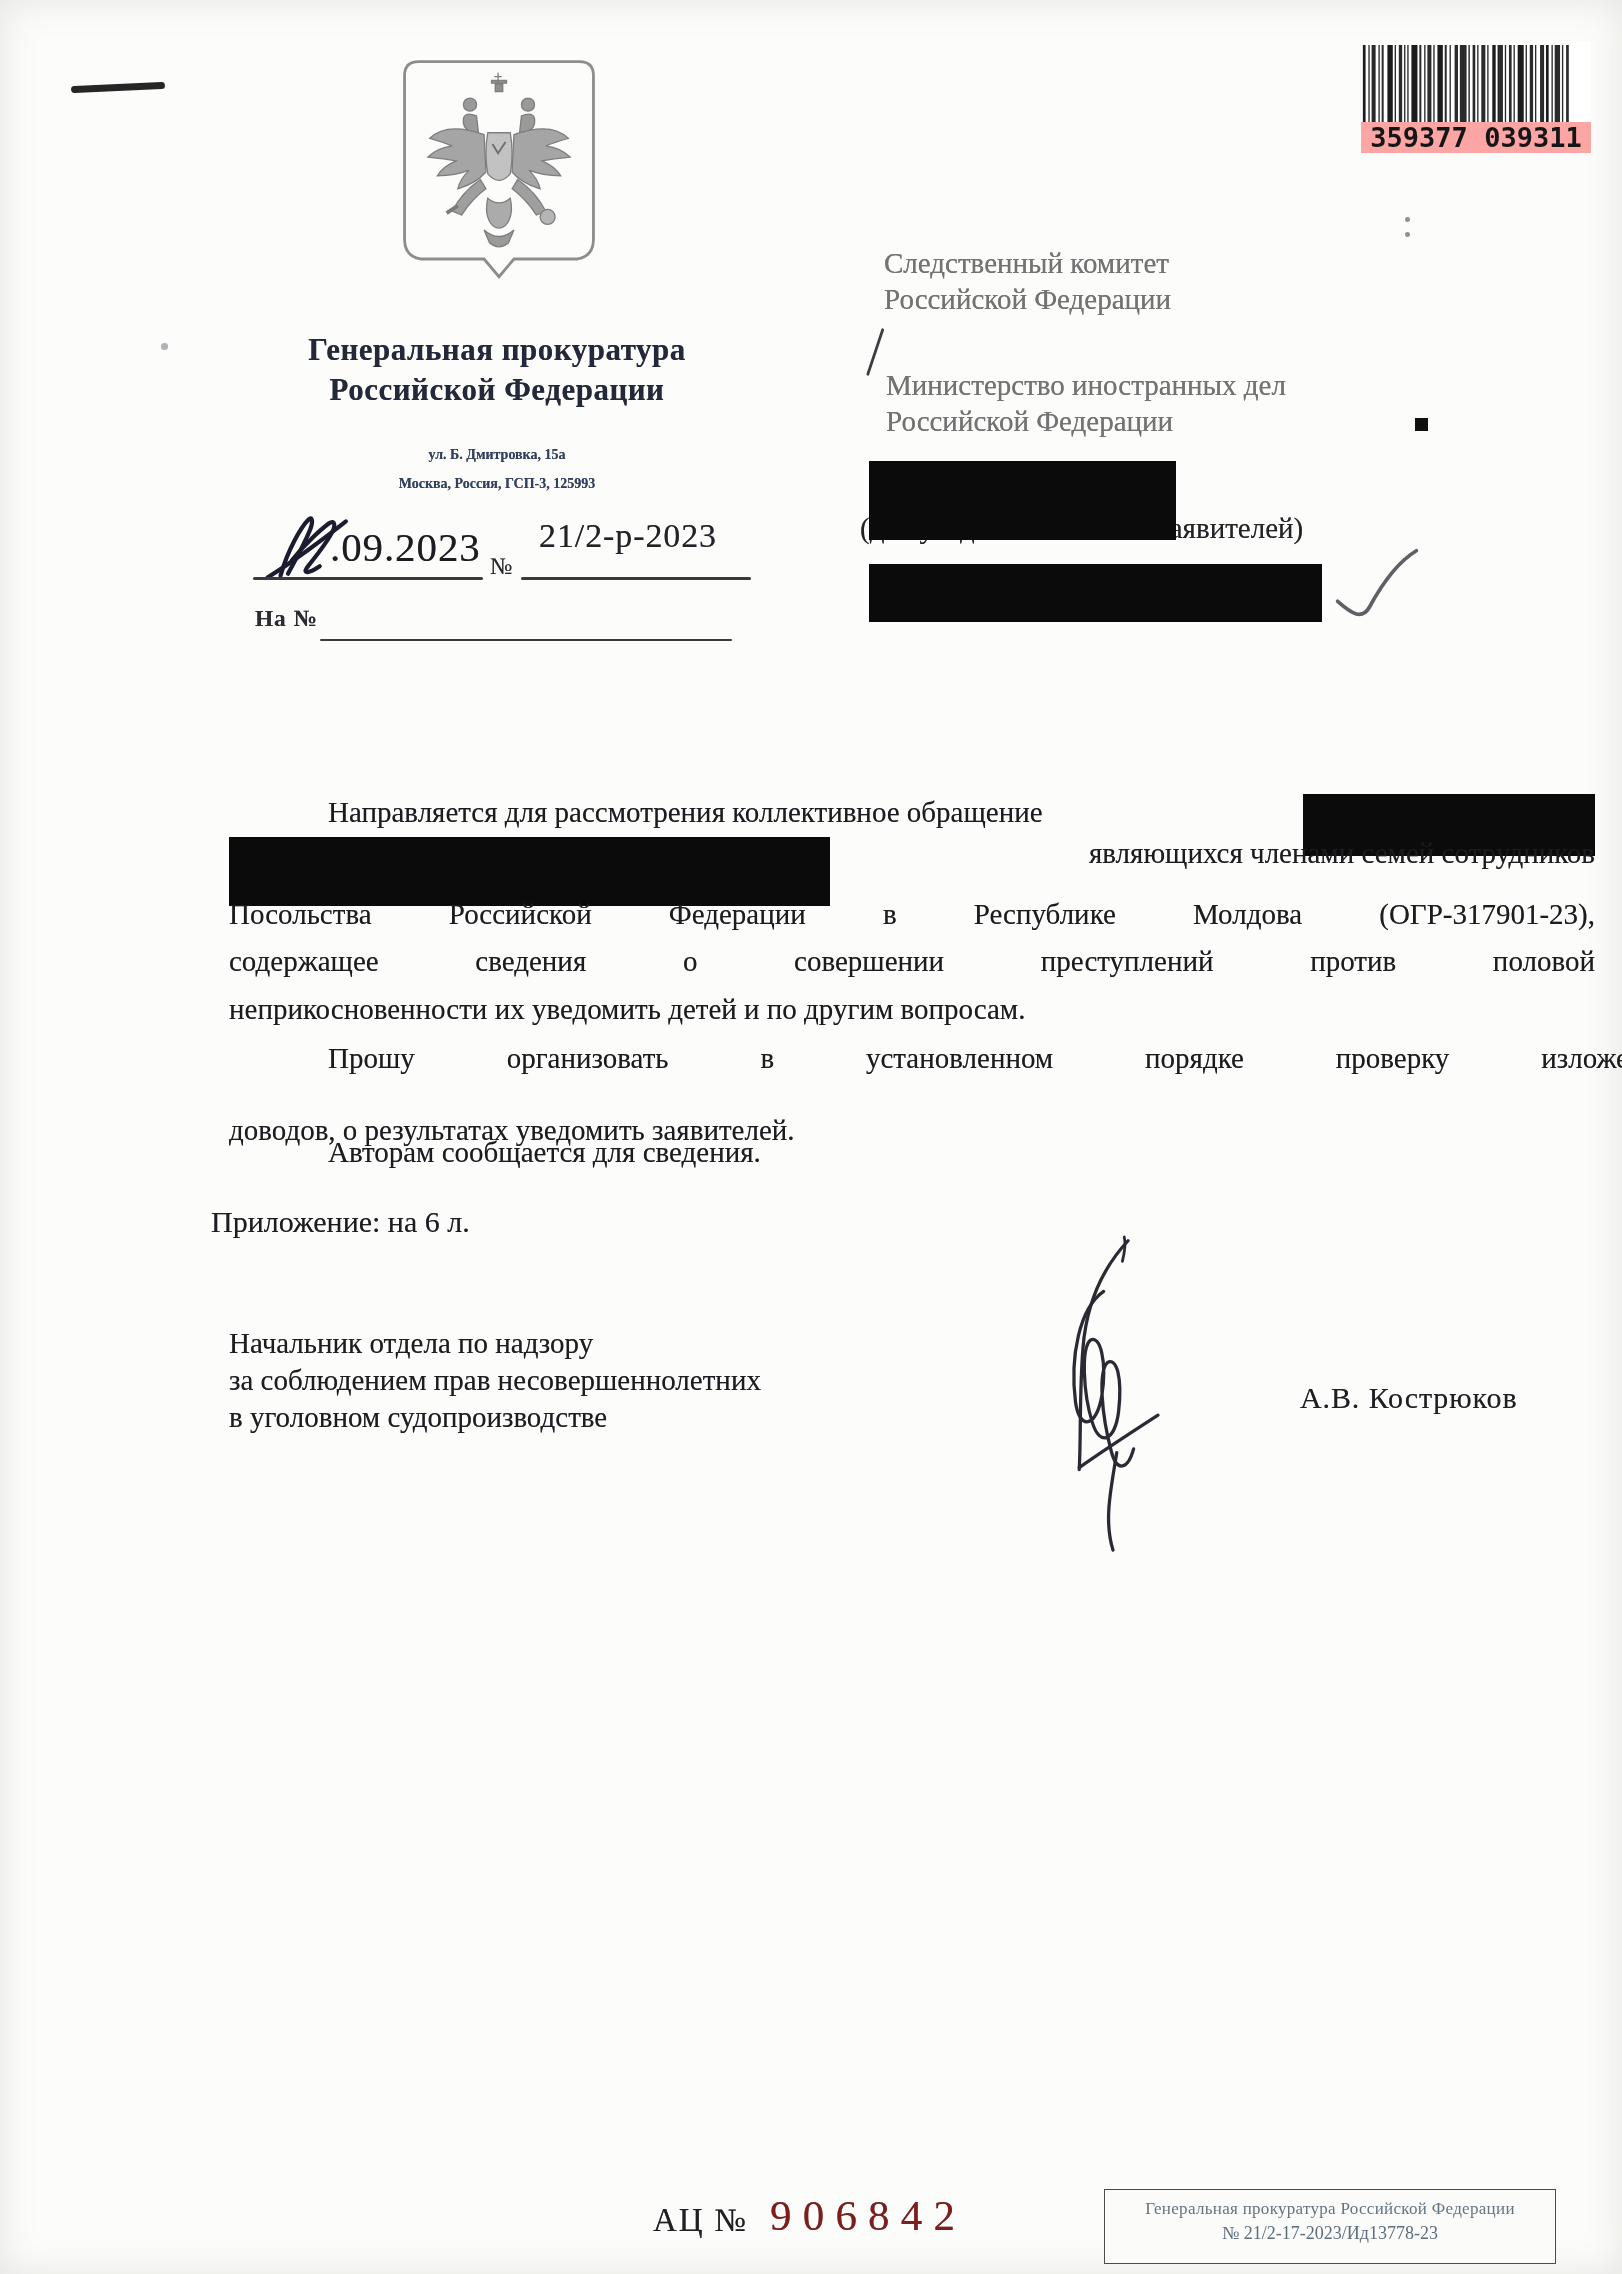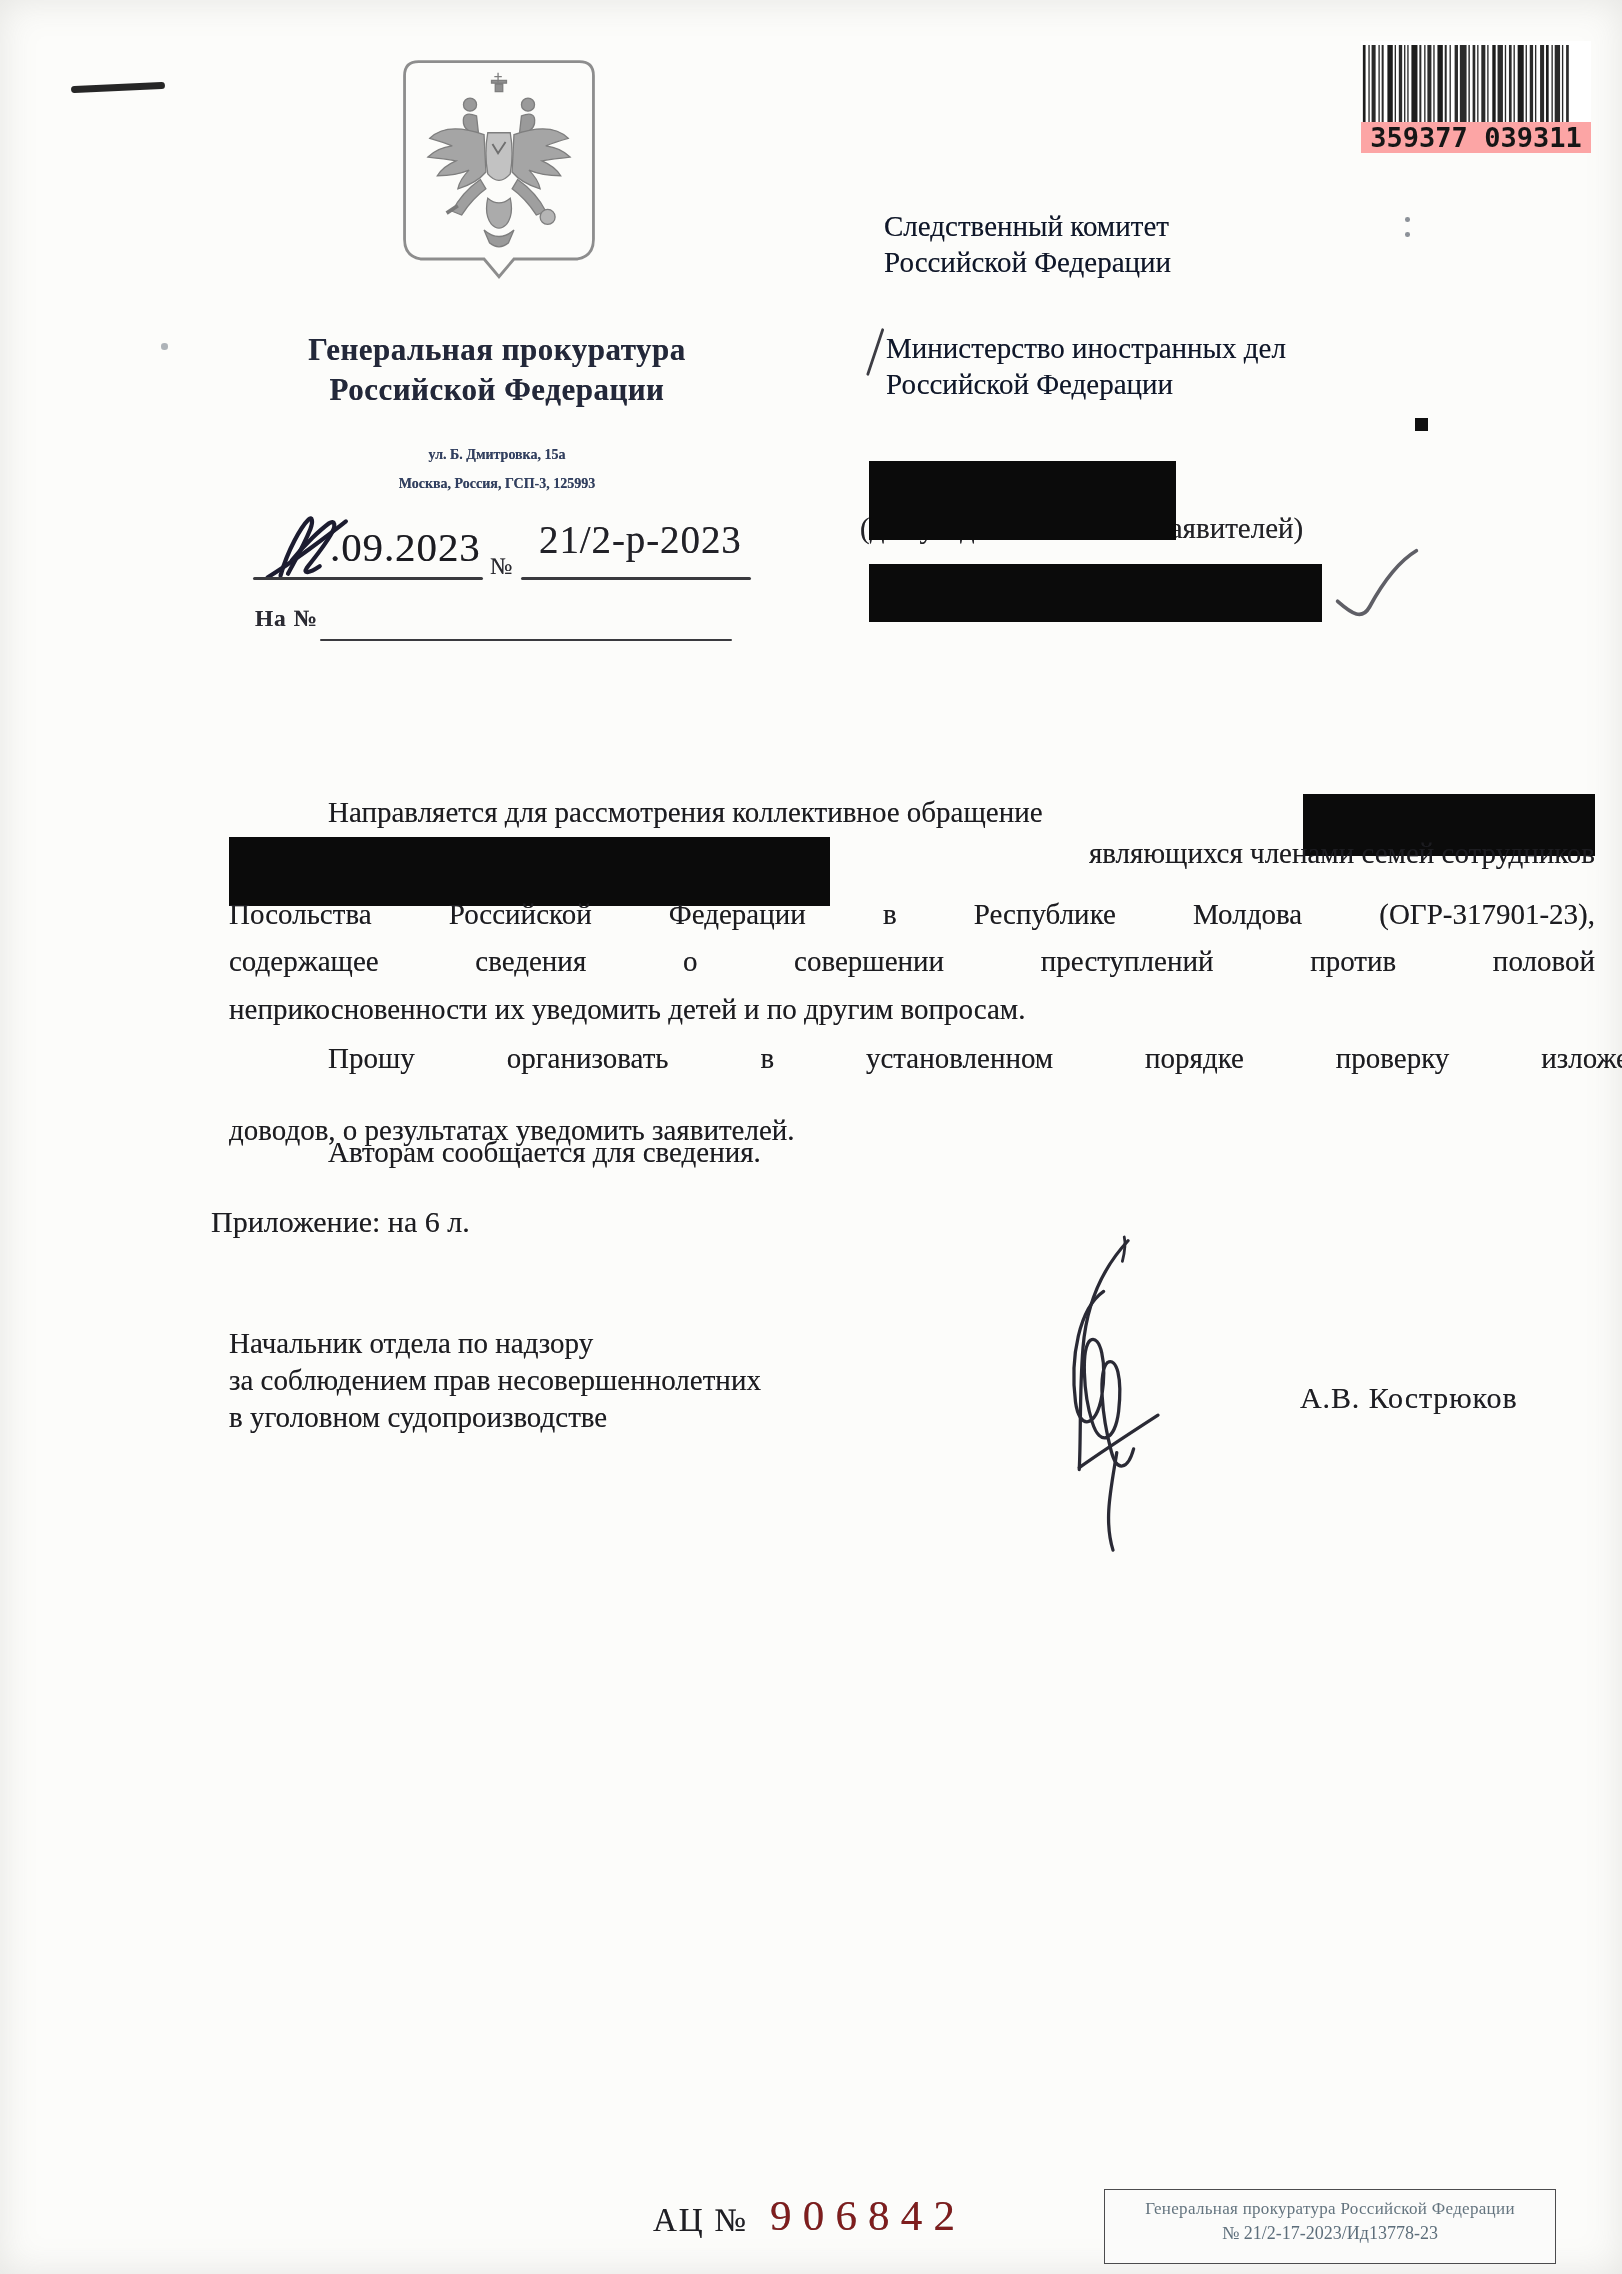--- a/index.html
+++ b/index.html
@@ -17,36 +17,36 @@
   
   .corner-dash{left:71px;top:84px;width:94px;height:6.6px;background:#262626;border-radius:3.7px;transform:rotate(-2.5deg);}
   .crest-box{left:398px;top:56px;width:202px;height:232px;}
   .org-name{left:169px;top:330px;width:656px;text-align:center;
     font-weight:bold;font-size:31px;line-height:40px;color:#23283a;letter-spacing:0.5px;}
   .org-addr{left:169px;top:440px;width:656px;text-align:center;
     font-weight:bold;font-size:14px;line-height:29px;color:#314062;}
   .date-scribble{left:260px;top:508px;}
   .date-typed{left:330px;top:523px;font-size:41px;color:#1c1c22;letter-spacing:0.9px;}
   .no-sign{left:490px;top:553px;font-size:23.4px;color:#2a2a30;}
-  .doc-number{left:539px;top:517px;font-size:39px;color:#222228;letter-spacing:0.9px;}
+  .doc-number{left:539px;top:517px;font-size:34px;color:#222228;letter-spacing:0.9px;}
   .uline{background:#3a3a3e;height:2.8px;border-radius:1.9px;}
   .uline-a{left:253px;top:577px;width:230px;}
   .uline-b{left:521px;top:577px;width:230px;}
   .na-no{left:255px;top:605px;font-size:23.4px;font-weight:bold;color:#2b2b33;letter-spacing:0.9px;}
   .uline-c{left:320px;top:639px;width:412px;height:2.3px;}
   .margin-dot{left:161px;top:343px;width:6.6px;height:6.6px;background:#9aa0a8;border-radius:50%;opacity:.8;}
   
   .barcode-wrap{left:1361px;top:41px;width:230px;height:111px;background:#fff;}
   .barcode-bars{position:absolute;left:0;top:3.7px;width:230px;height:86px;}
   .barcode-digits{position:absolute;left:0;top:81px;width:230px;background:#fca5a5;
     font-family:"DejaVu Sans Mono",monospace;font-size:27px;font-weight:bold;color:#161616;
     letter-spacing:1.9px;text-align:center;white-space:nowrap;}
   .faint-colon{left:1405px;top:217px;width:4.7px;height:24px;}
   .faint-colon i{display:block;width:4.7px;height:4.7px;background:#8c9198;border-radius:50%;margin-bottom:10.3px;}
-  .recipient{font-size:29px;line-height:36px;color:#0f172a;}
+  .recipient{font-size:29px;line-height:36px;color:#737373;margin-top:37px;}
   .rec1{left:884px;top:208px;width:581px;}
   .rec2{left:886px;top:330px;width:600px;}
   .slash-mark{left:864px;top:326px;}
   .black-square{left:1415px;top:418px;width:13px;height:13px;background:#101010;}
   .redact{background:#0b0b0b;}
   .redact-r1{left:869px;top:461px;width:307px;height:79px;z-index:3;}
   .note-line{left:860px;top:512px;width:656px;font-size:29px;color:#232327;z-index:2;}
   .redact-r2{left:869px;top:564px;width:453px;height:58px;}
   .check-right{left:1330px;top:547px;}
   

